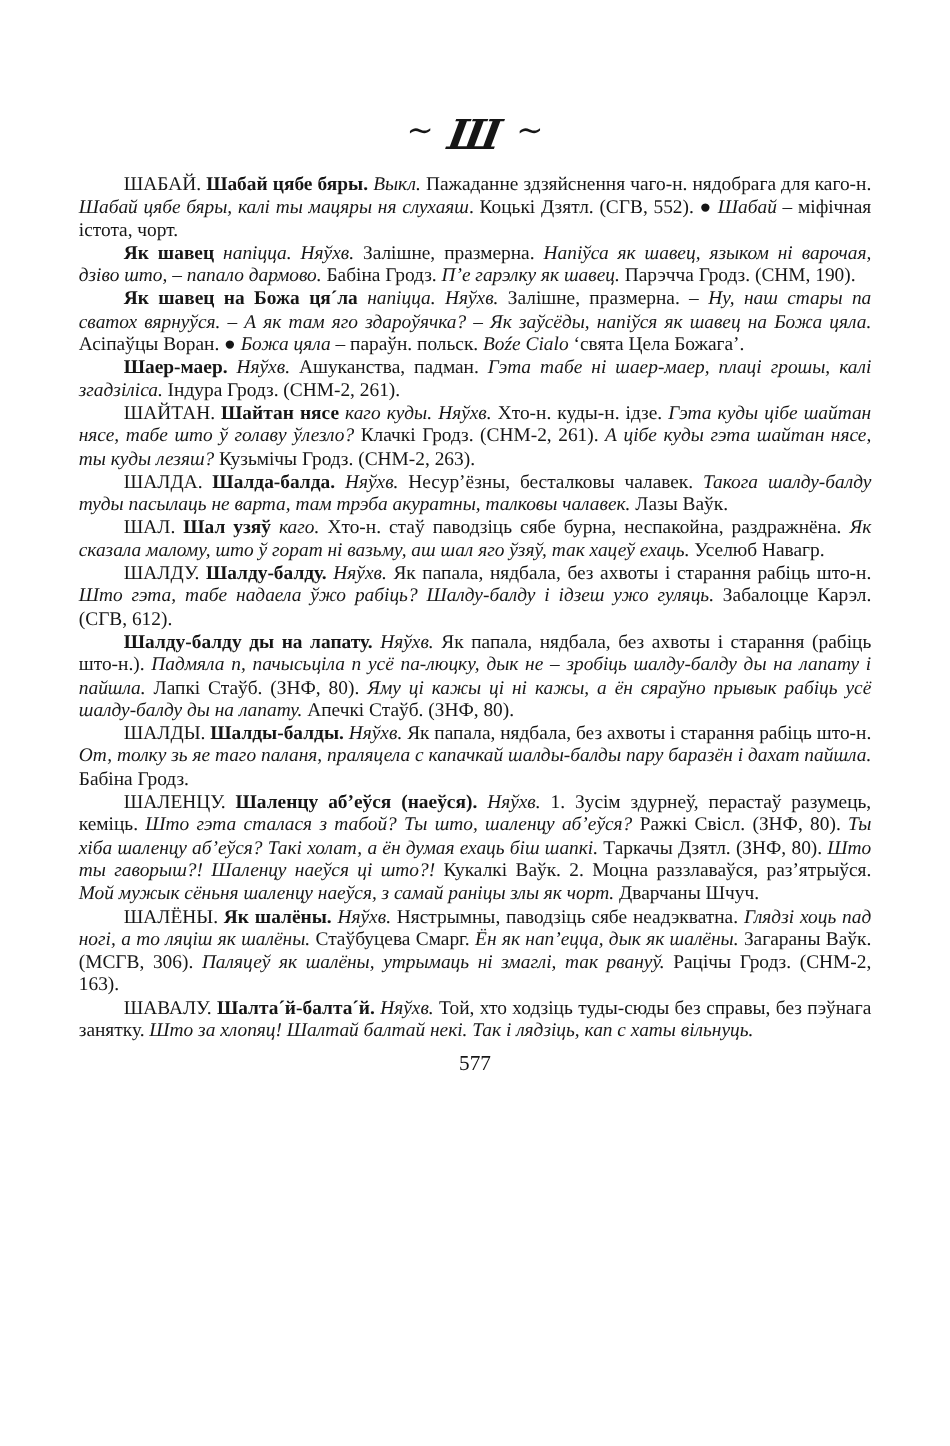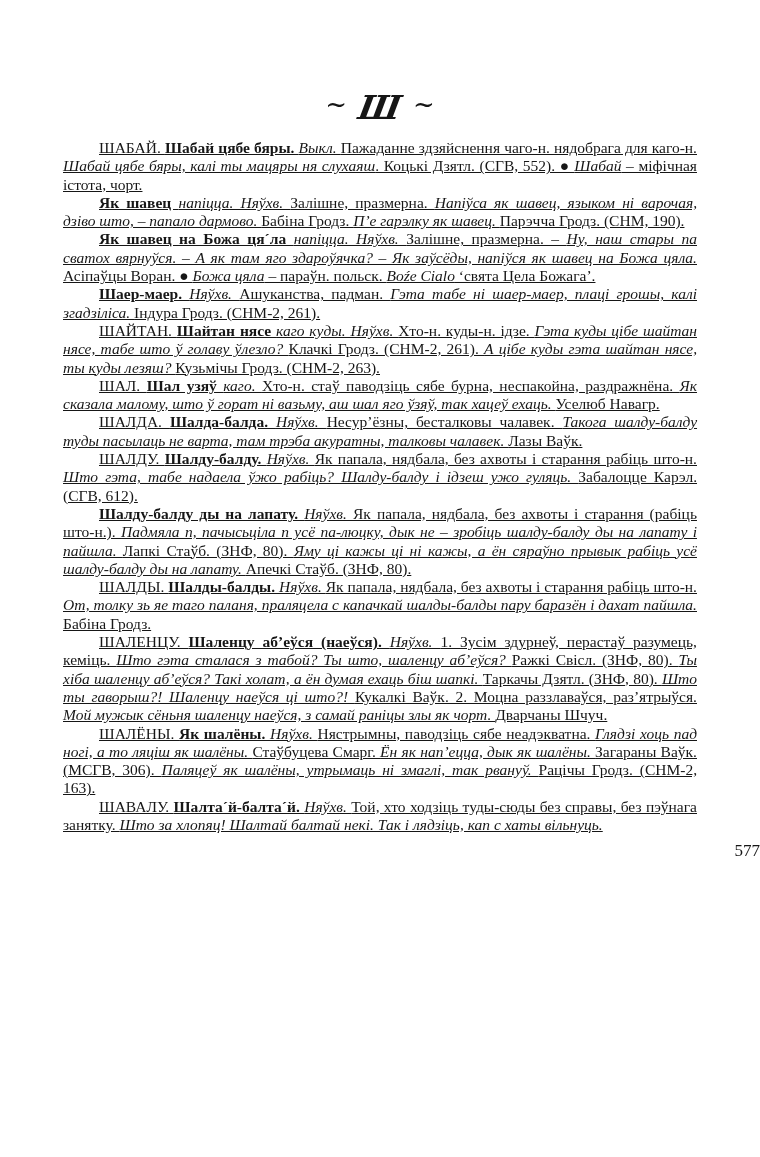--- a/index.html
+++ b/index.html
@@ -41,49 +41,48 @@
     font-size: 15.5px;
     line-height: 18.3px;
     text-align: justify;
     text-justify: inter-word;
     hyphens: none;
   }
   p.entry {
     margin: 0;
     padding: 0;
     text-indent: 36px;
-    text-decoration: underline;
   }
   .run-r { font-style: normal; font-weight: normal; }
   .run-b { font-weight: bold; }
   .run-i { font-style: italic; }
   .page-number {
     margin-top: 7px;
-    text-align: right;
+    text-align: center;
     font-size: 17px;
     line-height: 20px;
   }
 </style>
 </head>
 <body>
 
 <div class="page">
 
   <div class="masthead">
     <span class="m-tilde">~</span><span class="m-letter">Ш</span><span class="m-tilde">~</span>
   </div>
 
   <div class="text-block" id="entries">
       <p class="entry"><span class="run-r">ШАБАЙ. </span><span class="run-b">Шабай цябе бяры. </span><span class="run-i">Выкл. </span><span class="run-r">Пажаданне здзяйснення чаго-н. нядобрага для каго-н. </span><span class="run-i">Шабай цябе бяры, калі ты мацяры ня слухаяш</span><span class="run-r">. Коцькі Дзятл. (СГВ, 552). ● </span><span class="run-i">Шабай</span><span class="run-r"> – міфічная істота, чорт.</span></p>
       <p class="entry"><span class="run-b">Як шавец </span><span class="run-i">напіцца. Няўхв. </span><span class="run-r">Залішне, празмерна. </span><span class="run-i">Напіўса як шавец, языком ні варочая, дзіво што, – папало дармово. </span><span class="run-r">Бабіна Гродз. </span><span class="run-i">П’е гарэлку як шавец. </span><span class="run-r">Парэчча Гродз. (СНМ, 190).</span></p>
       <p class="entry"><span class="run-b">Як шавец на Божа ця´ла </span><span class="run-i">напіцца. Няўхв. </span><span class="run-r">Залішне, празмерна. – </span><span class="run-i">Ну, наш стары па сватох вярнуўся. – А як там яго здароўячка? – Як заўсёды, напіўся як шавец на Божа цяла. </span><span class="run-r">Асіпаўцы Воран. ● </span><span class="run-i">Божа цяла</span><span class="run-r"> – параўн. польск. </span><span class="run-i">Boźe Cialo</span><span class="run-r"> ‘свята Цела Божага’.</span></p>
       <p class="entry"><span class="run-b">Шаер-маер. </span><span class="run-i">Няўхв. </span><span class="run-r">Ашуканства, падман. </span><span class="run-i">Гэта табе ні шаер-маер, плаці грошы, калі згадзіліса. </span><span class="run-r">Індура Гродз. (СНМ-2, 261).</span></p>
       <p class="entry"><span class="run-r">ШАЙТАН. </span><span class="run-b">Шайтан нясе </span><span class="run-i">каго куды. Няўхв. </span><span class="run-r">Хто-н. куды-н. ідзе. </span><span class="run-i">Гэта куды цібе шайтан нясе, табе што ў голаву ўлезло? </span><span class="run-r">Клачкі Гродз. (СНМ-2, 261). </span><span class="run-i">А цібе куды гэта шайтан нясе, ты куды лезяш? </span><span class="run-r">Кузьмічы Гродз. (СНМ-2, 263).</span></p>
+      <p class="entry"><span class="run-r">ШАЛДА. </span><span class="run-b">Шалда-балда. </span><span class="run-i">Няўхв. </span><span class="run-r">Несур’ёзны, бесталковы чалавек. </span><span class="run-i">Такога шалду-балду туды пасылаць не варта, там трэба акуратны, талковы чалавек. </span><span class="run-r">Лазы Ваўк.</span></p>
       <p class="entry"><span class="run-r">ШАЛ. </span><span class="run-b">Шал узяў </span><span class="run-i">каго. </span><span class="run-r">Хто-н. стаў паводзіць сябе бурна, неспакойна, раздражнёна. </span><span class="run-i">Як сказала малому, што ў горат ні вазьму, аш шал яго ўзяў, так хацеў ехаць. </span><span class="run-r">Уселюб Навагр.</span></p>
-      <p class="entry"><span class="run-r">ШАЛДА. </span><span class="run-b">Шалда-балда. </span><span class="run-i">Няўхв. </span><span class="run-r">Несур’ёзны, бесталковы чалавек. </span><span class="run-i">Такога шалду-балду туды пасылаць не варта, там трэба акуратны, талковы чалавек. </span><span class="run-r">Лазы Ваўк.</span></p>
       <p class="entry"><span class="run-r">ШАЛДУ. </span><span class="run-b">Шалду-балду. </span><span class="run-i">Няўхв. </span><span class="run-r">Як папала, нядбала, без ахвоты і старання рабіць што-н. </span><span class="run-i">Што гэта, табе надаела ўжо рабіць? Шалду-балду і ідзеш ужо гуляць. </span><span class="run-r">Забалоцце Карэл. (СГВ, 612).</span></p>
       <p class="entry"><span class="run-b">Шалду-балду ды на лапату. </span><span class="run-i">Няўхв. </span><span class="run-r">Як папала, нядбала, без ахвоты і старання (рабіць што-н.). </span><span class="run-i">Падмяла п, пачысьціла п усё па-люцку, дык не – зробіць шалду-балду ды на лапату і пайшла. </span><span class="run-r">Лапкі Стаўб. (ЗНФ, 80). </span><span class="run-i">Яму ці кажы ці ні кажы, а ён сяраўно прывык рабіць усё шалду-балду ды на лапату. </span><span class="run-r">Апечкі Стаўб. (ЗНФ, 80).</span></p>
       <p class="entry"><span class="run-r">ШАЛДЫ. </span><span class="run-b">Шалды-балды. </span><span class="run-i">Няўхв. </span><span class="run-r">Як папала, нядбала, без ахвоты і старання рабіць што-н. </span><span class="run-i">От, толку зь яе таго паланя, праляцела с капачкай шалды-балды пару баразён і дахат пайшла. </span><span class="run-r">Бабіна Гродз.</span></p>
       <p class="entry"><span class="run-r">ШАЛЕНЦУ. </span><span class="run-b">Шаленцу аб’еўся (наеўся). </span><span class="run-i">Няўхв. </span><span class="run-r">1. Зусім здурнеў, перастаў разумець, кеміць. </span><span class="run-i">Што гэта сталася з табой? Ты што, шаленцу аб’еўся? </span><span class="run-r">Ражкі Свісл. (ЗНФ, 80). </span><span class="run-i">Ты хіба шаленцу аб’еўся? Такі холат, а ён думая ехаць біш шапкі. </span><span class="run-r">Таркачы Дзятл. (ЗНФ, 80). </span><span class="run-i">Што ты гаворыш?! Шаленцу наеўся ці што?! </span><span class="run-r">Кукалкі Ваўк. 2. Моцна раззлаваўся, раз’ятрыўся. </span><span class="run-i">Мой мужык сёньня шаленцу наеўся, з самай раніцы злы як чорт. </span><span class="run-r">Дварчаны Шчуч.</span></p>
       <p class="entry"><span class="run-r">ШАЛЁНЫ. </span><span class="run-b">Як шалёны. </span><span class="run-i">Няўхв. </span><span class="run-r">Нястрымны, паводзіць сябе неадэкватна. </span><span class="run-i">Глядзі хоць пад ногі, а то ляціш як шалёны. </span><span class="run-r">Стаўбуцева Смарг. </span><span class="run-i">Ён як нап’ецца, дык як шалёны. </span><span class="run-r">Загараны Ваўк. (МСГВ, 306). </span><span class="run-i">Паляцеў як шалёны, утрымаць ні змаглі, так рвануў. </span><span class="run-r">Рацічы Гродз. (СНМ-2, 163).</span></p>
       <p class="entry"><span class="run-r">ШАВАЛУ. </span><span class="run-b">Шалта´й-балта´й. </span><span class="run-i">Няўхв. </span><span class="run-r">Той, хто ходзіць туды-сюды без справы, без пэўнага занятку. </span><span class="run-i">Што за хлопяц! Шалтай балтай некі. Так і лядзіць, кап с хаты вільнуць.</span></p>
     </div>
 
   <div class="page-number">577</div>
 

